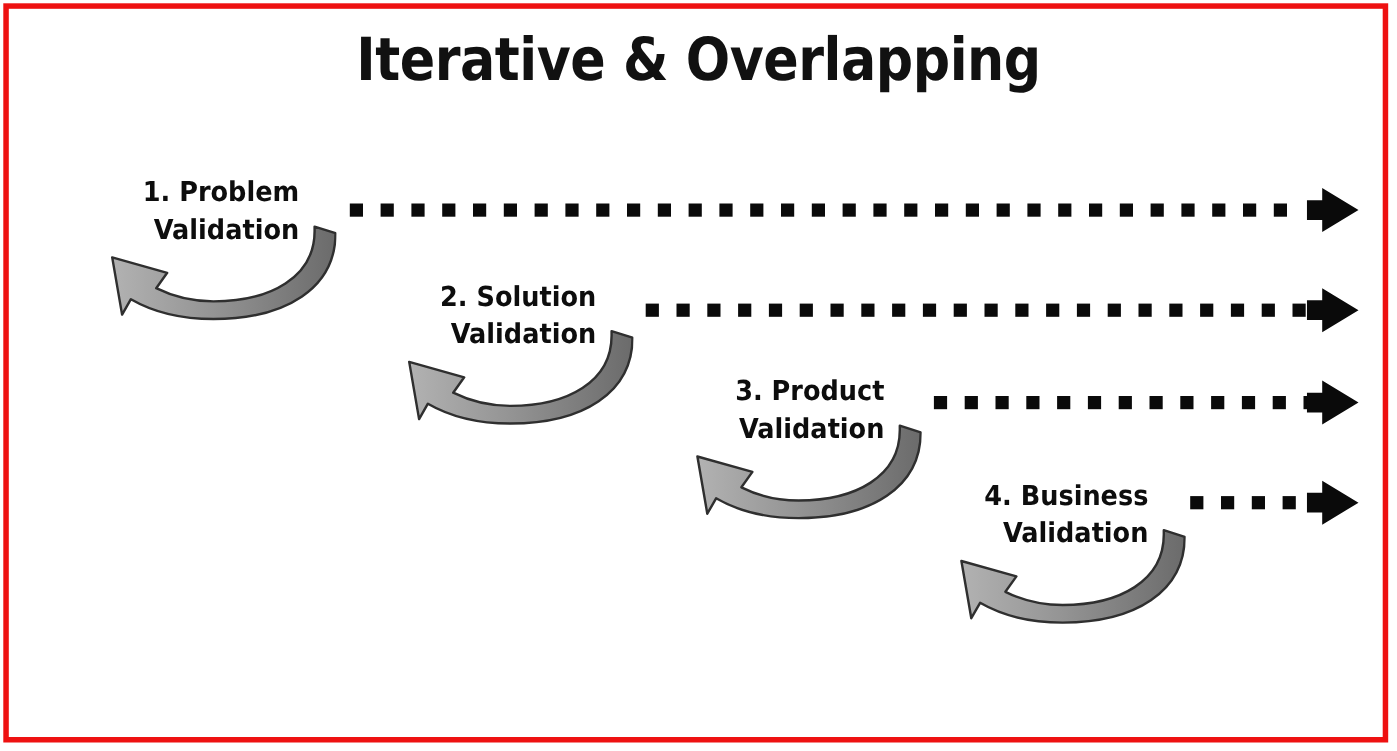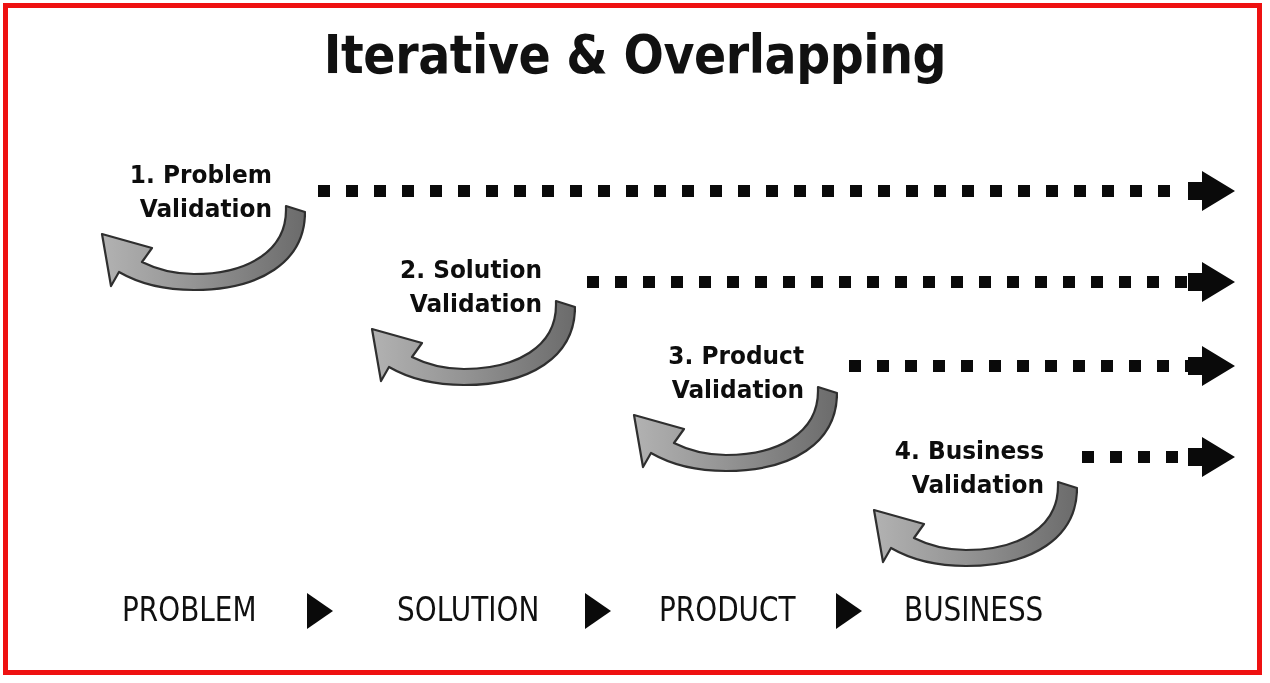--- a/index.html
+++ b/index.html
@@ -284,32 +284,14 @@
         <div class="dash" style="left: 0px;"></div>
         <div class="dash" style="left: 28px;"></div>
         <div class="dash" style="left: 56px;"></div>
         <div class="dash" style="left: 84px;"></div>
       </div>
     <svg class="dash-head" style="left:1188px; top:432px;" width="50" height="50" viewBox="0 0 50 50">
       <path d="M 0 16 L 14 16 L 14 5 L 47 25 L 14 45 L 14 34 L 0 34 Z" fill="#0a0a0a"></path>
     </svg>
   </div>
 
-  <div id="bottom-flow">
-    <div class="flow-word" style="left:122px;">PROBLEM</div>
-    <svg class="flow-tri" style="left:305px;" width="30" height="40" viewBox="0 0 30 40">
-      <path d="M 2 2 L 28 20 L 2 38 Z" fill="#0a0a0a"></path>
-    </svg>
-
-    <div class="flow-word" style="left:397px;">SOLUTION</div>
-    <svg class="flow-tri" style="left:583px;" width="30" height="40" viewBox="0 0 30 40">
-      <path d="M 2 2 L 28 20 L 2 38 Z" fill="#0a0a0a"></path>
-    </svg>
-
-    <div class="flow-word" style="left:659px;">PRODUCT</div>
-    <svg class="flow-tri" style="left:834px;" width="30" height="40" viewBox="0 0 30 40">
-      <path d="M 2 2 L 28 20 L 2 38 Z" fill="#0a0a0a"></path>
-    </svg>
-
-    <div class="flow-word" style="left:904px;">BUSINESS</div>
-  </div>
 
 </div>
 
 </body></html>

